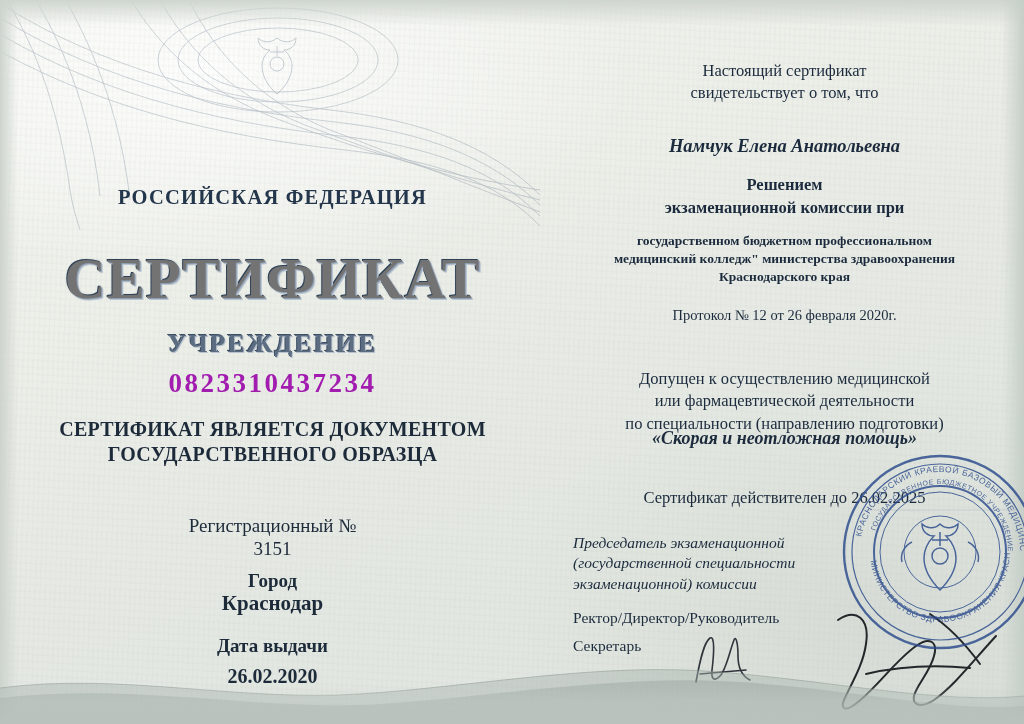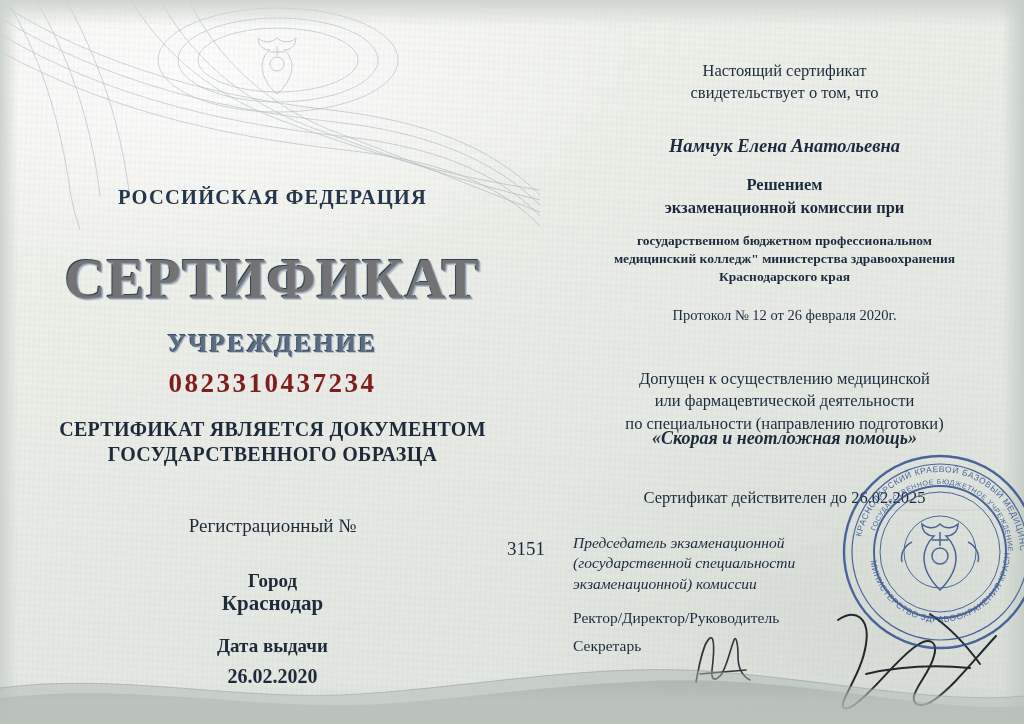--- a/index.html
+++ b/index.html
@@ -111,21 +111,21 @@
     letter-spacing: 2px;
     color: #5c6d82;
     text-shadow: 1px 1px 0 #b7c2ce, -1px -1px 0 #3d4f66;
   }
   .serial {
     position: absolute;
     top: 368px; left: 0; right: 0;
     font-size: 27px;
     font-weight: bold;
     letter-spacing: 2.5px;
-    color: #7f1d1d;
+    color: #a21caf;
     font-family: "Liberation Serif", serif;
   }
   .doc-note {
     position: absolute;
     top: 417px; left: 0; right: 0;
     font-size: 20px;
     font-weight: bold;
     line-height: 1.25;
     letter-spacing: 0.3px;
     color: #1d2a3a;
@@ -133,21 +133,20 @@
   .reg-label {
     position: absolute;
     top: 515px; left: 0; right: 0;
     font-size: 19px;
     color: #1d2a3a;
   }
   .reg-number {
     position: absolute;
     top: 538px; left: 0; right: 0;
     font-size: 19px;
-    text-align: right;
   }
   .city-label {
     position: absolute;
     top: 570px; left: 0; right: 0;
     font-size: 19px;
     font-weight: bold;
   }
   .city-name {
     position: absolute;
     top: 591px; left: 0; right: 0;

